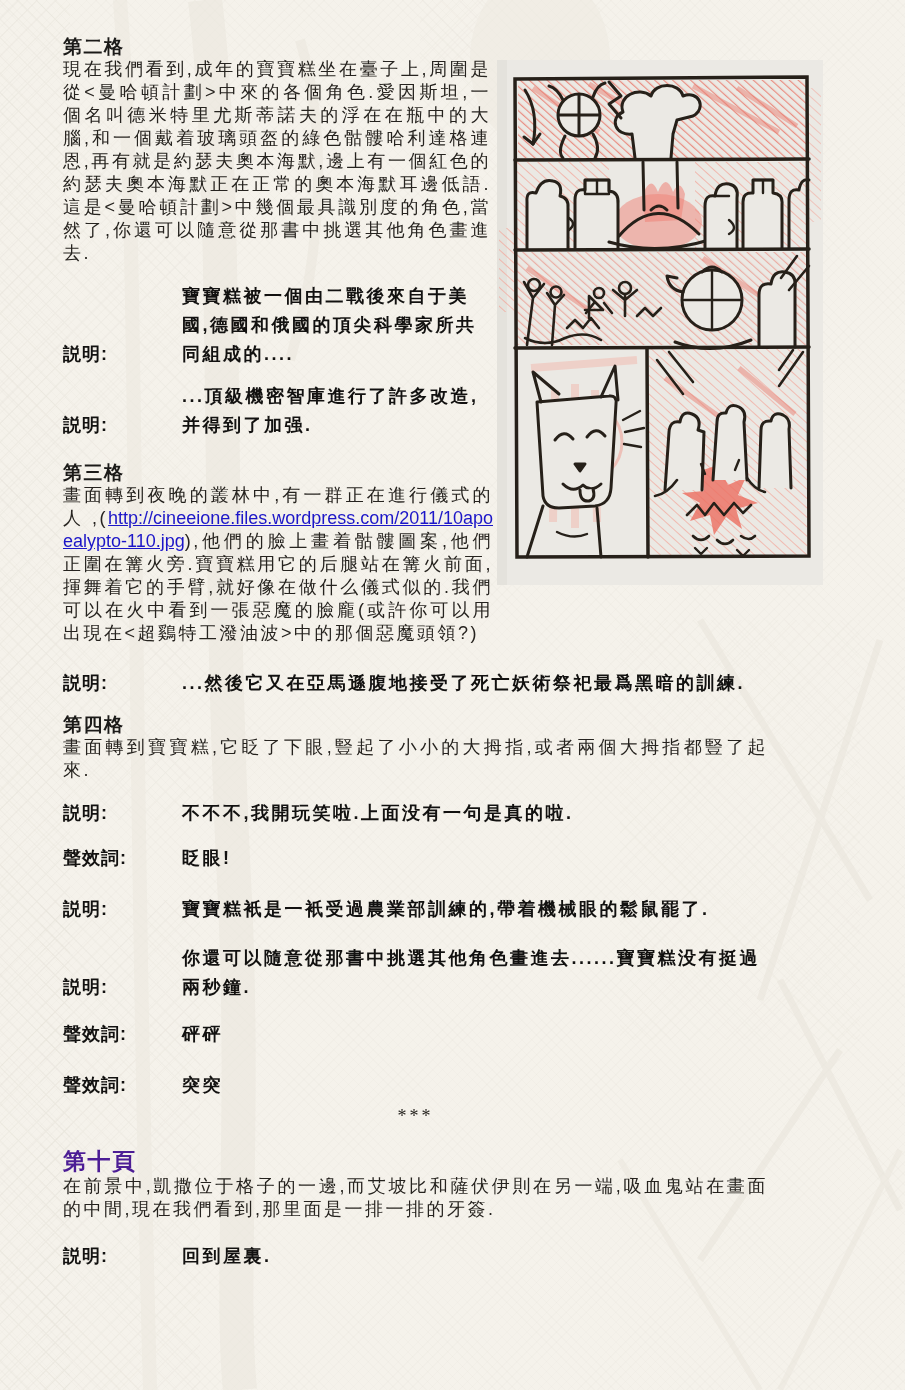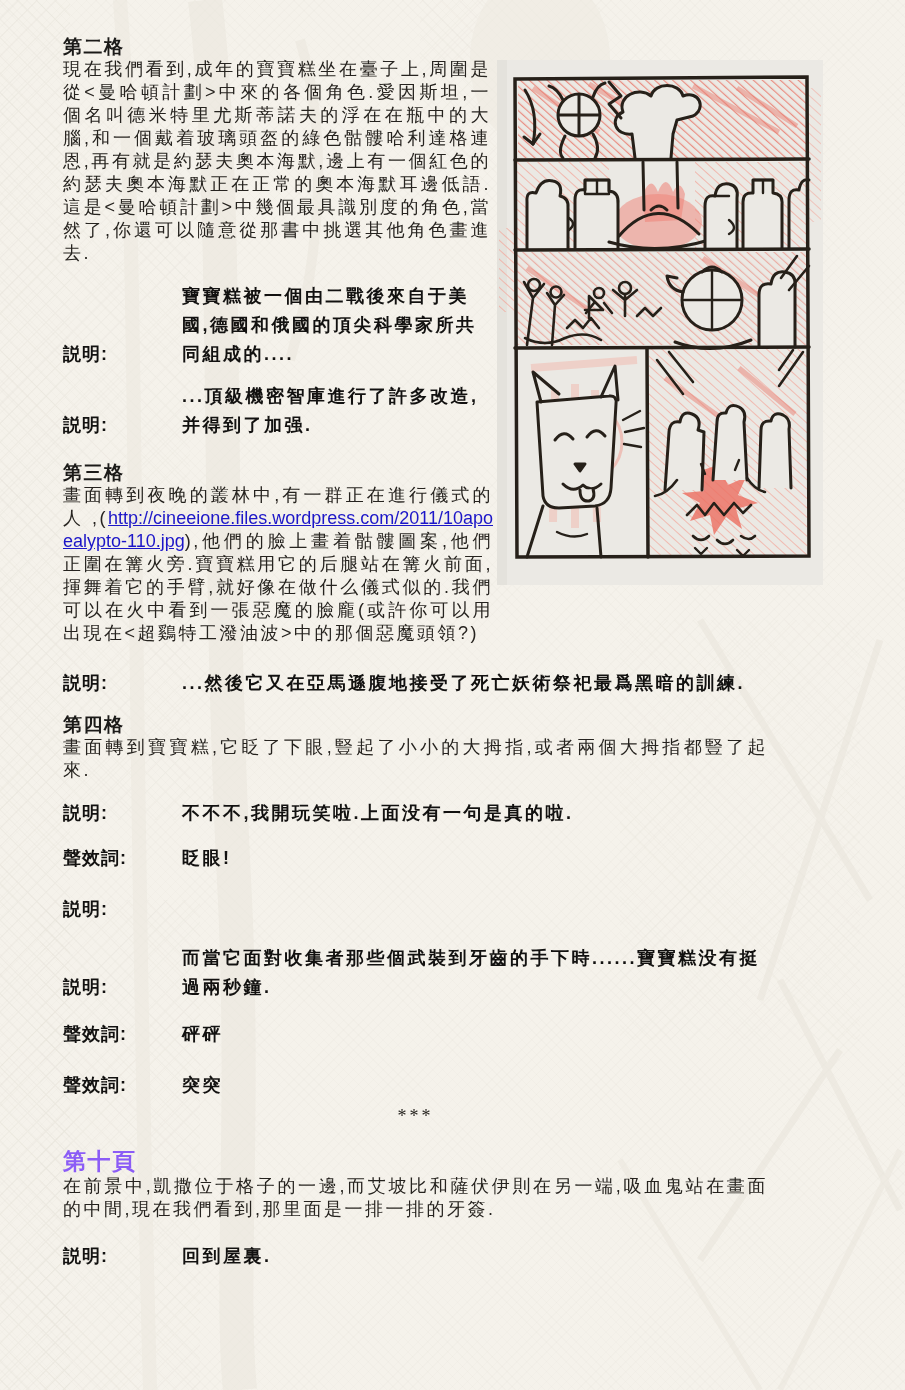--- a/index.html
+++ b/index.html
@@ -20,21 +20,21 @@
     padding:36px 55px 40px 63px;
     box-sizing:border-box;width:823px;height:1390px;
     color:#232220;
   }
   .panel-heading{
     font-family:"Liberation Serif", serif;
     font-size:19px;font-weight:600;line-height:22px;letter-spacing:1.5px;color:#1b1a18;
   }
   .page-heading{
     font-family:"Liberation Serif", serif;
-    font-size:23px;font-weight:700;line-height:26px;letter-spacing:1.5px;color:#8b5cf6;
+    font-size:23px;font-weight:700;line-height:26px;letter-spacing:1.5px;color:#4c1d95;
   }
   .body-text{
     font-family:Liberation Sans, sans-serif;
     font-size:18px;line-height:23px;letter-spacing:2.5px;color:#26231f;
     text-align:justify;text-justify:inter-ideograph;
   }
   .w428{max-width:428px;}
   .w430{max-width:430px;}
   .cue{display:flex;align-items:flex-end;}
   .cue .spk{
@@ -263,26 +263,27 @@
     <div class="txt">不不不,我開玩笑啦.上面没有一句是真的啦.</div>
   </div>
 
   <div class="cue mt16">
     <div class="spk">聲效詞:</div>
     <div class="txt">眨眼!</div>
   </div>
 
   <div class="cue mt14">
     <div class="spk">説明:</div>
+    <div class="txt">寶寶糕衹是一衹受過農業部訓練的,帶着機械眼的鬆鼠罷了.</div>
   </div>
 
 
   <div class="cue mt20">
     <div class="spk">説明:</div>
-    <div class="txt">而當它面對收集者那些個武裝到牙齒的手下時......寶寶糕没有挺過兩秒鐘.</div>
+    <div class="txt">你還可以隨意從那書中挑選其他角色畫進去......寶寶糕没有挺過兩秒鐘.</div>
   </div>
 
   <div class="cue mt18">
     <div class="spk">聲效詞:</div>
     <div class="txt">砰砰</div>
   </div>
 
   <div class="cue mt14">
     <div class="spk">聲效詞:</div>
     <div class="txt">突突</div>

